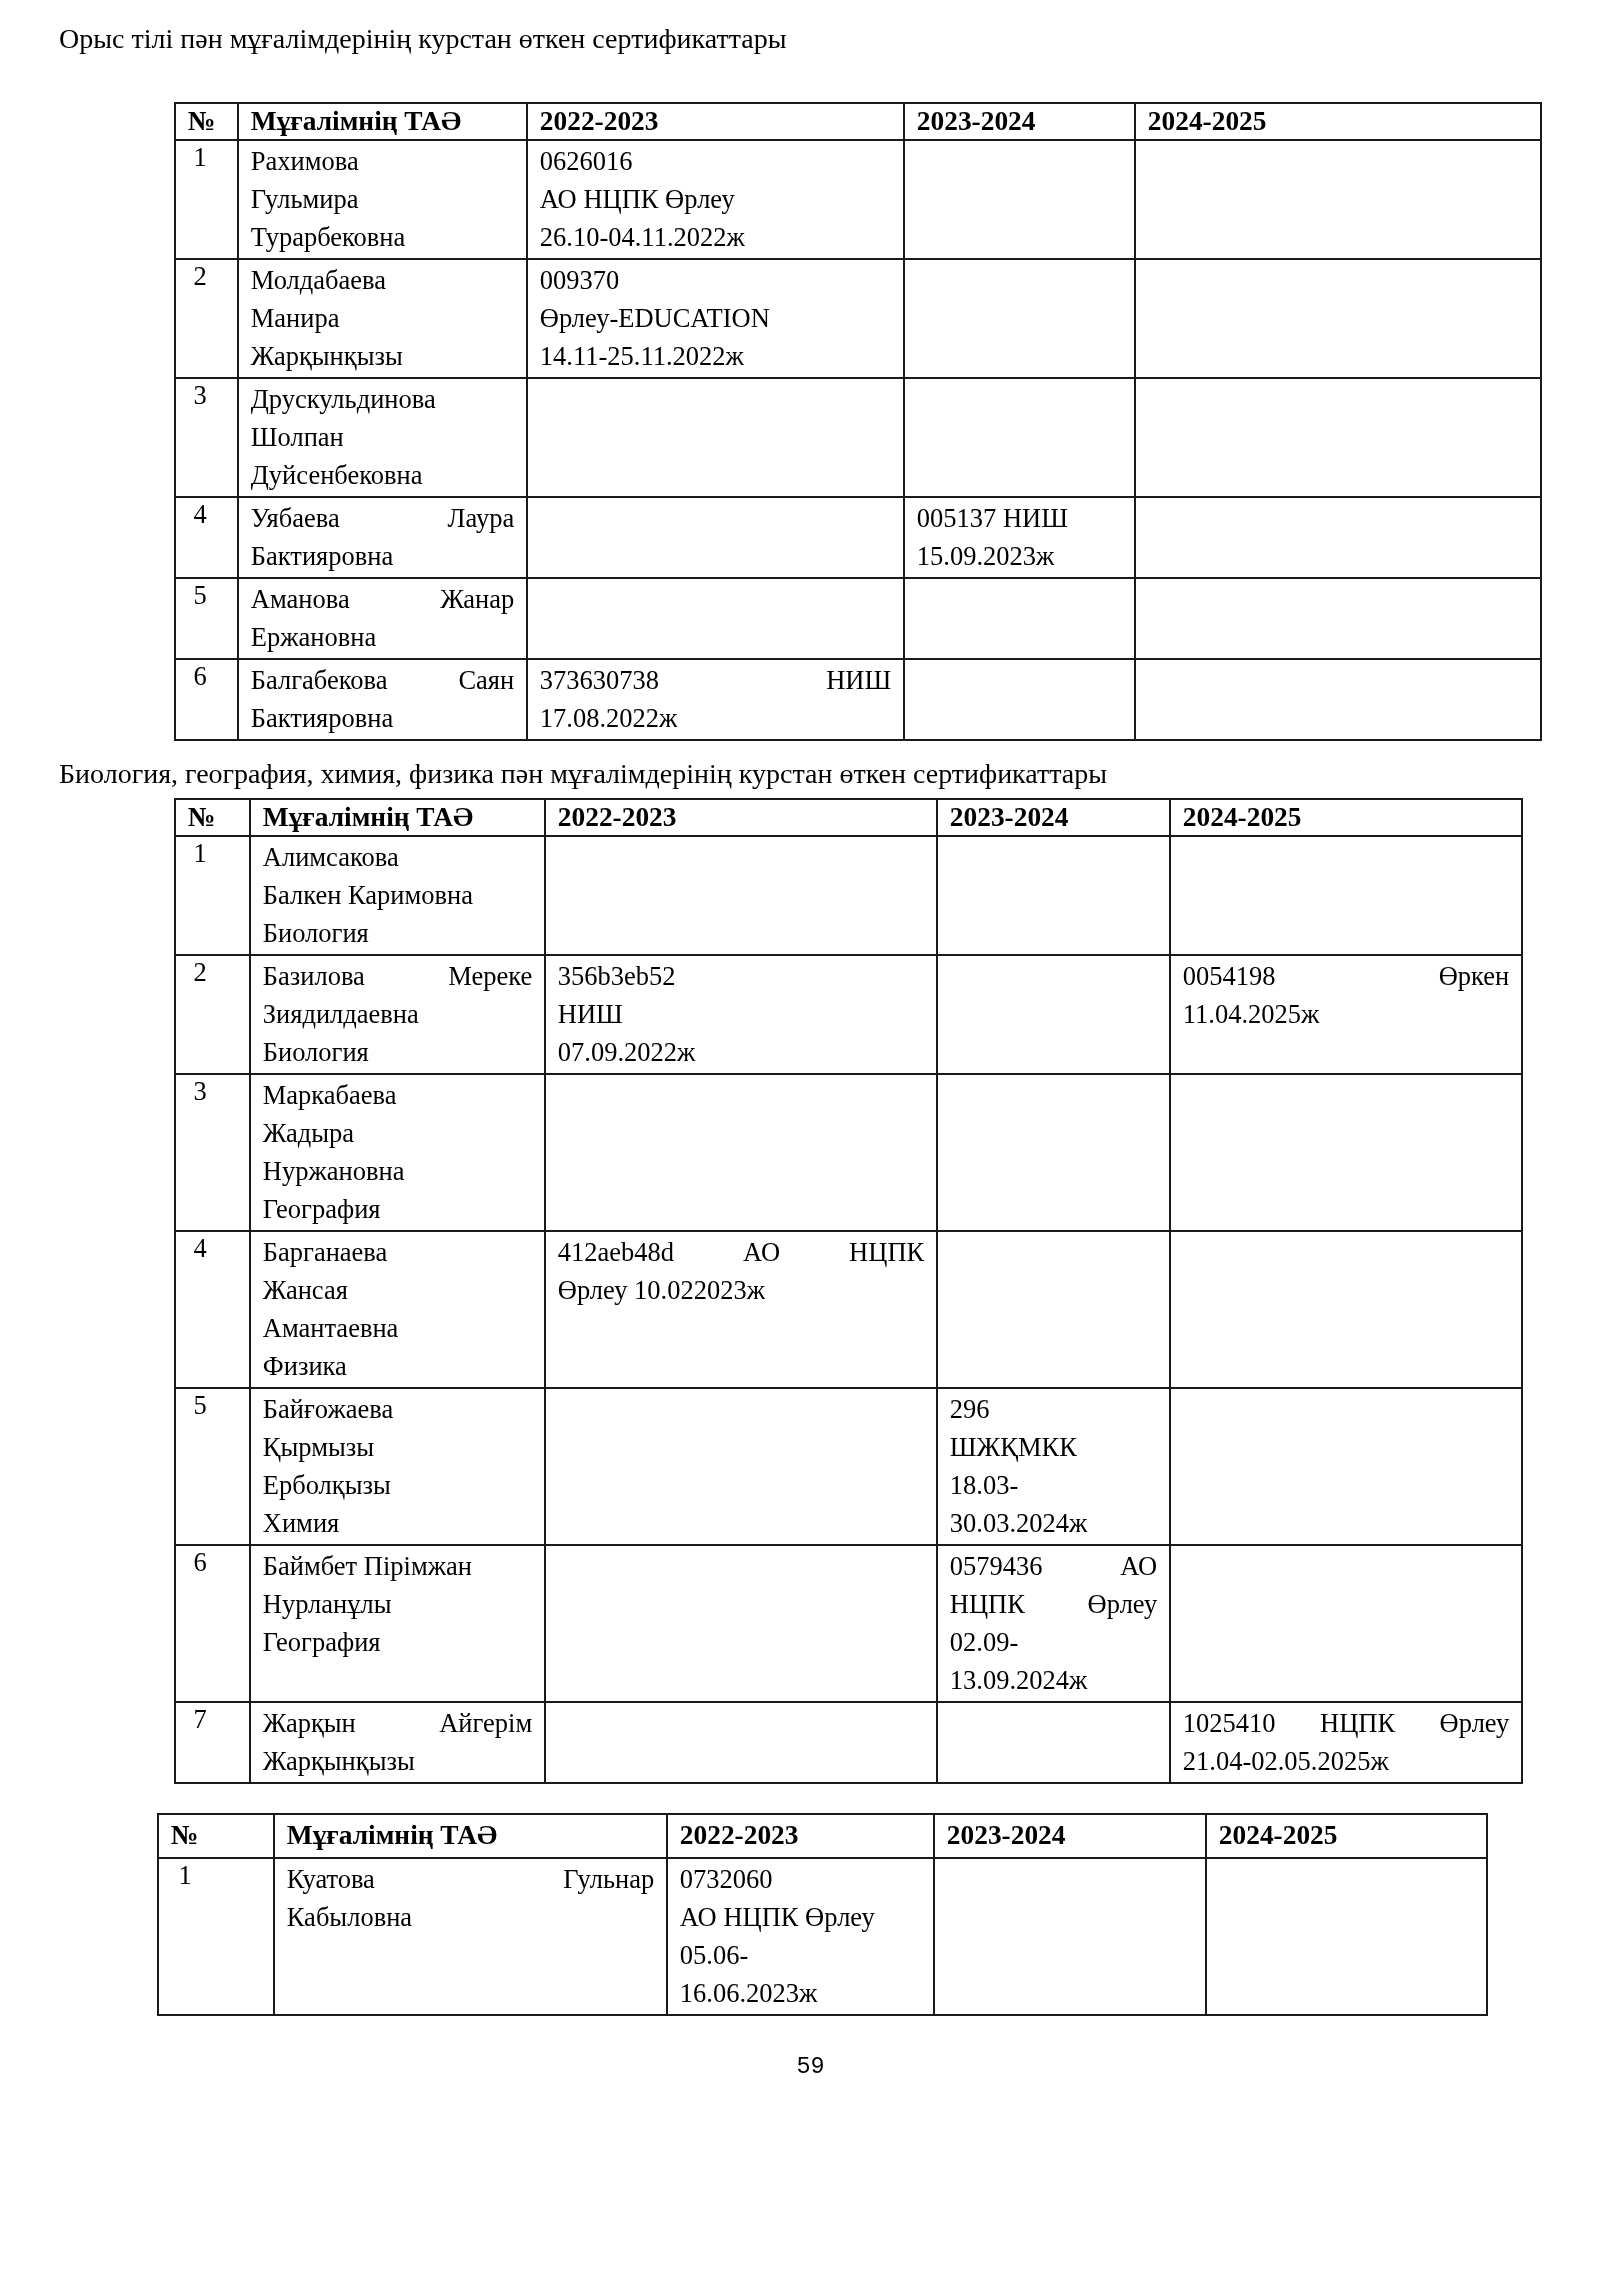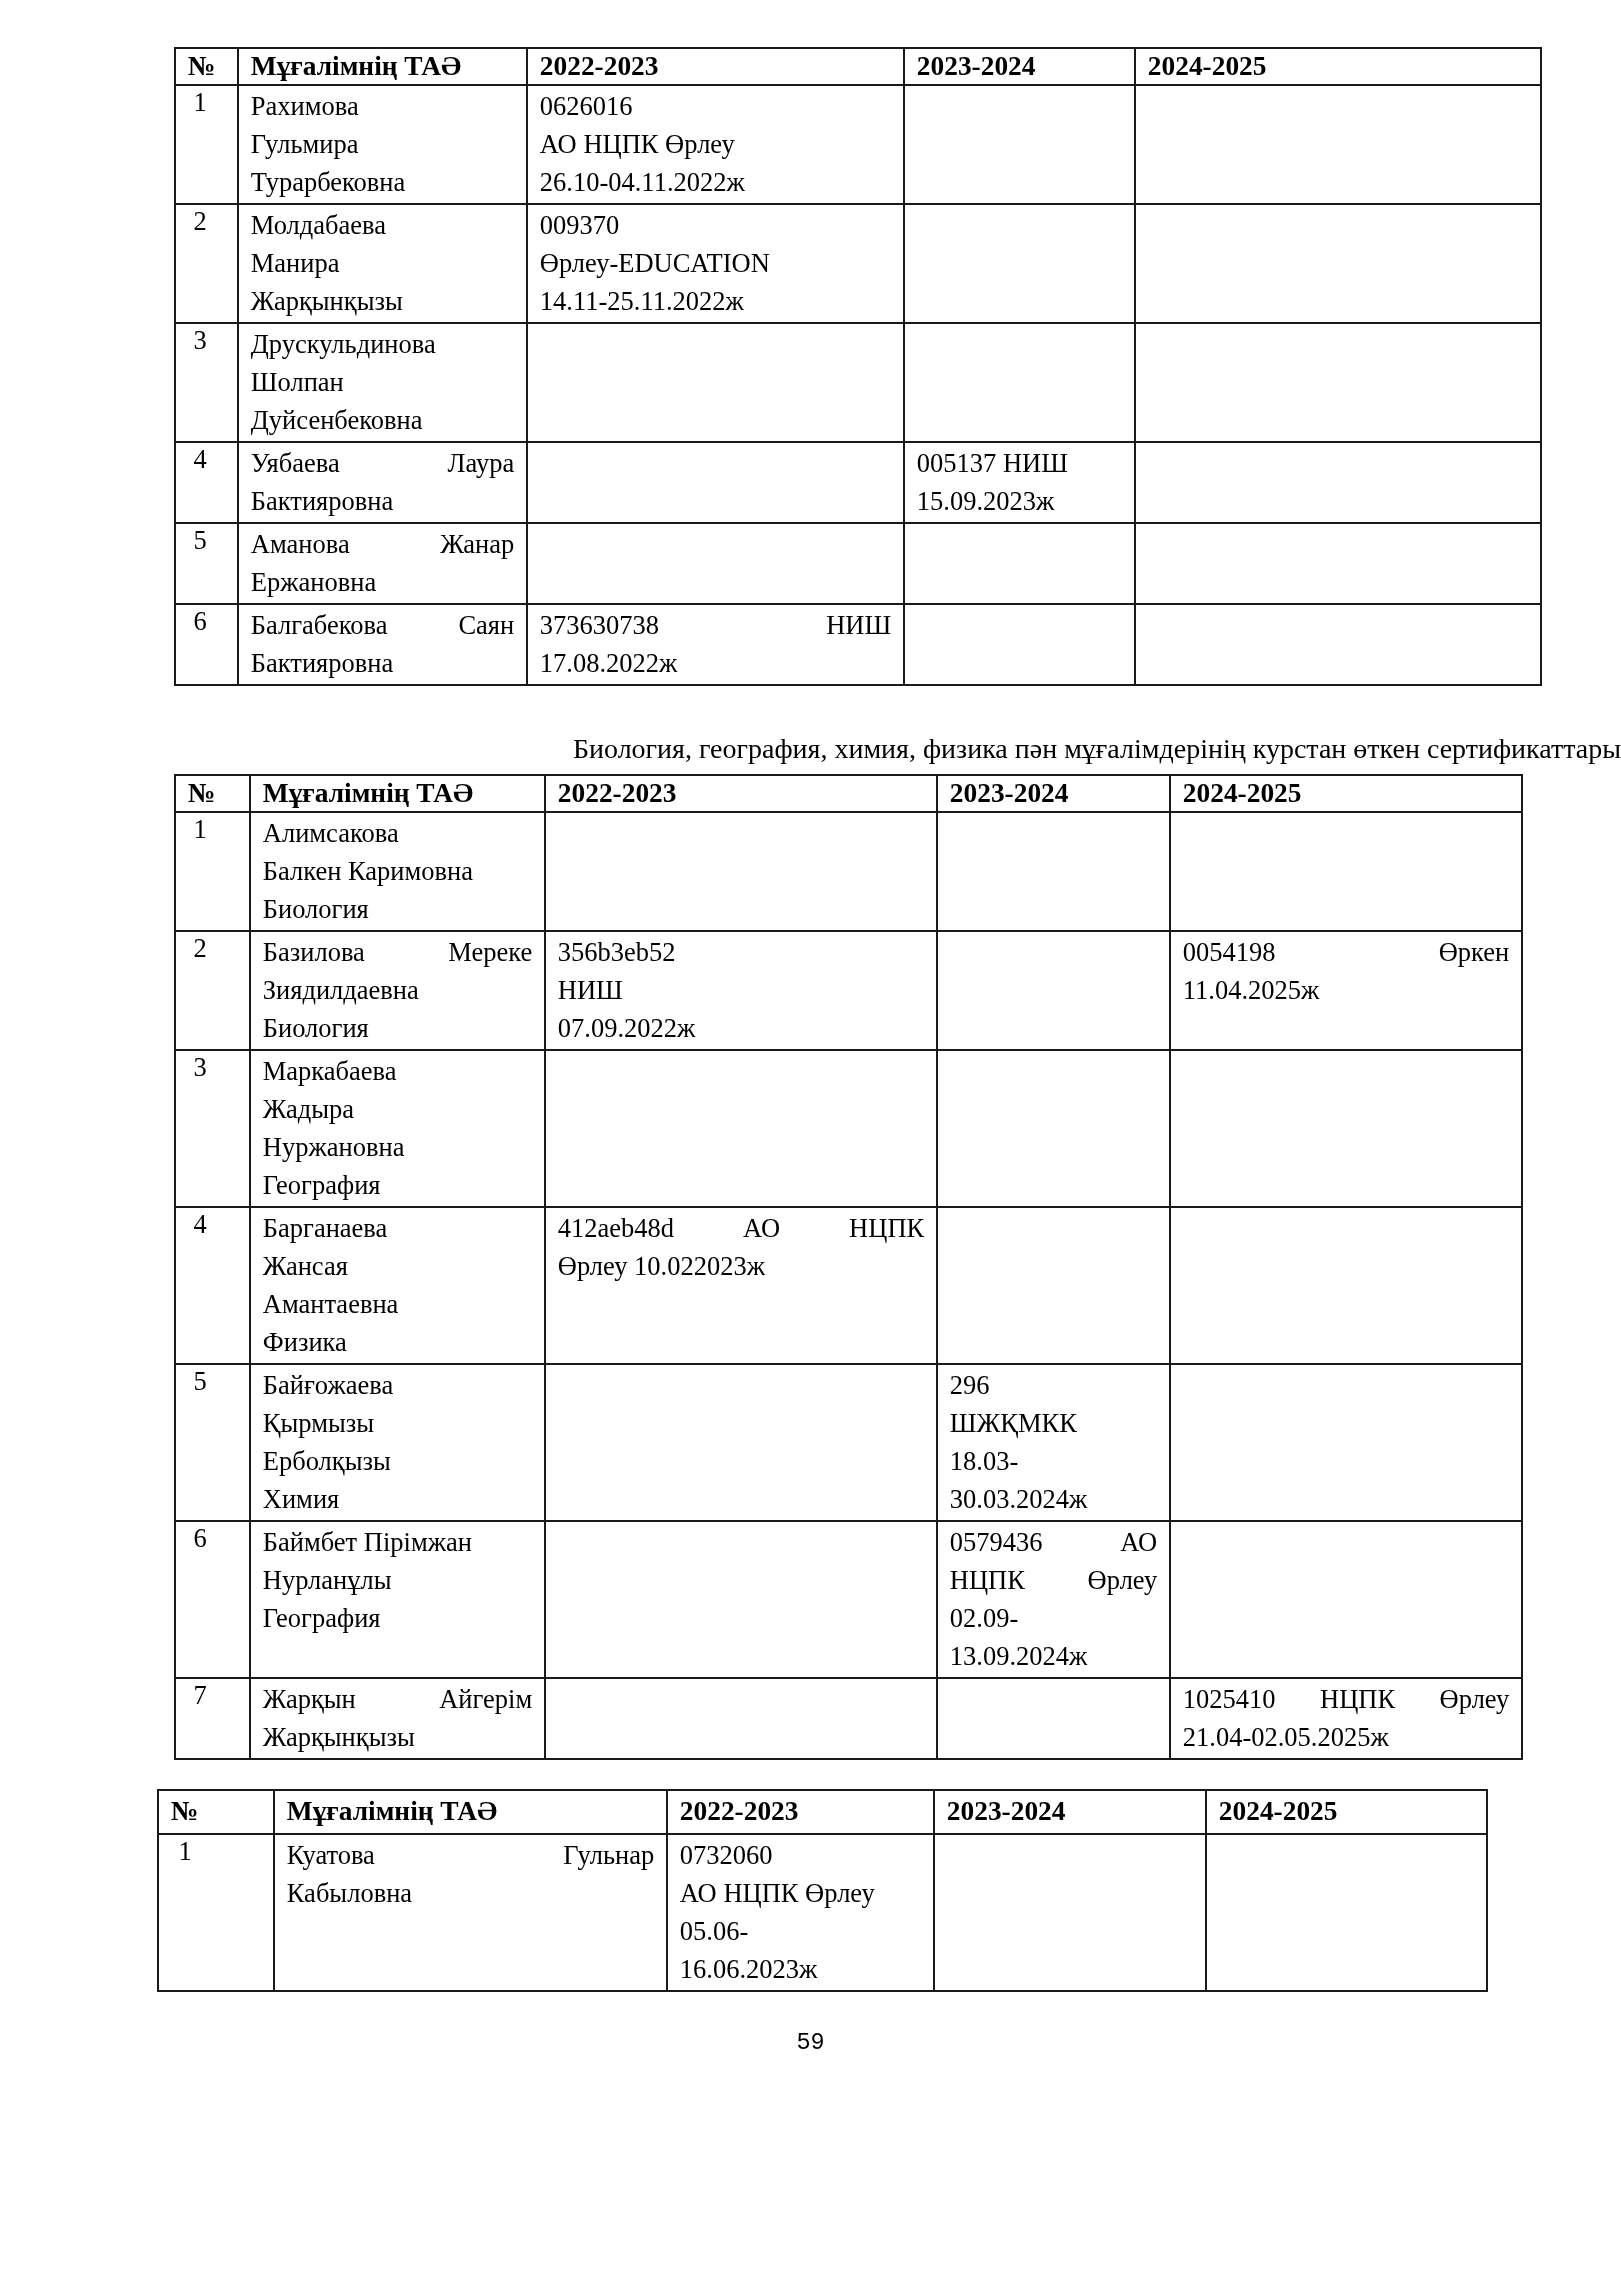--- a/index.html
+++ b/index.html
@@ -16,21 +16,21 @@
     overflow: hidden;
   }
   .section-title {
     font-size: 28px;
     font-weight: normal;
     line-height: 33px;
     margin: 0 0 0 59px;
     white-space: nowrap;
   }
   #sec1 .section-title { padding-top: 21.6px; }
-  #sec2 .section-title { padding-top: 46px; text-align: right; }
+  #sec2 .section-title { padding-top: 16px; }
   #sec3 .section-title { padding-top: 43px; }
 
   table.cert-table {
     border-collapse: collapse;
     table-layout: fixed;
     border: 2.9px solid #1a1a1a;
   }
   #sec1 table.cert-table { margin: 47px 0 0 174px; width: 1366px; }
   #sec2 table.cert-table { margin: 8.8px 0 0 174px;  width: 1348px; }
   #sec3 table.cert-table { margin: 29px 0 0 157px; width: 1329px; }
@@ -84,20 +84,21 @@
     margin-top: 37px;
     text-align: center;
     font-family: Liberation Mono, monospace;
     font-size: 23.5px;
   }
 </style>
 </head>
 <body>
 
 <div id="sec1" class="doc-section">
+  <h2 class="section-title">Орыс тілі пән мұғалімдерінің курстан өткен сертификаттары</h2>
   <table class="cert-table t1">
     <colgroup>
         <col class="c0">
         <col class="c1">
         <col class="c2">
         <col class="c3">
         <col class="c4">
       </colgroup>
     <thead>
         <tr>

